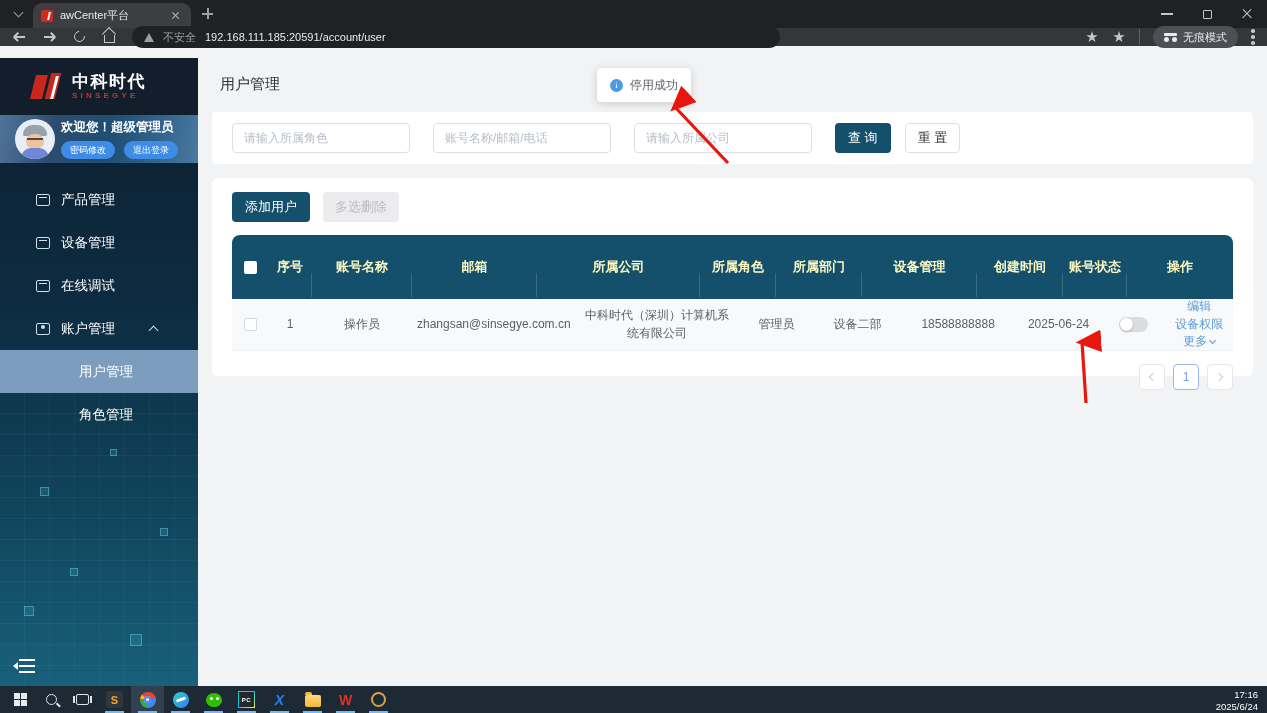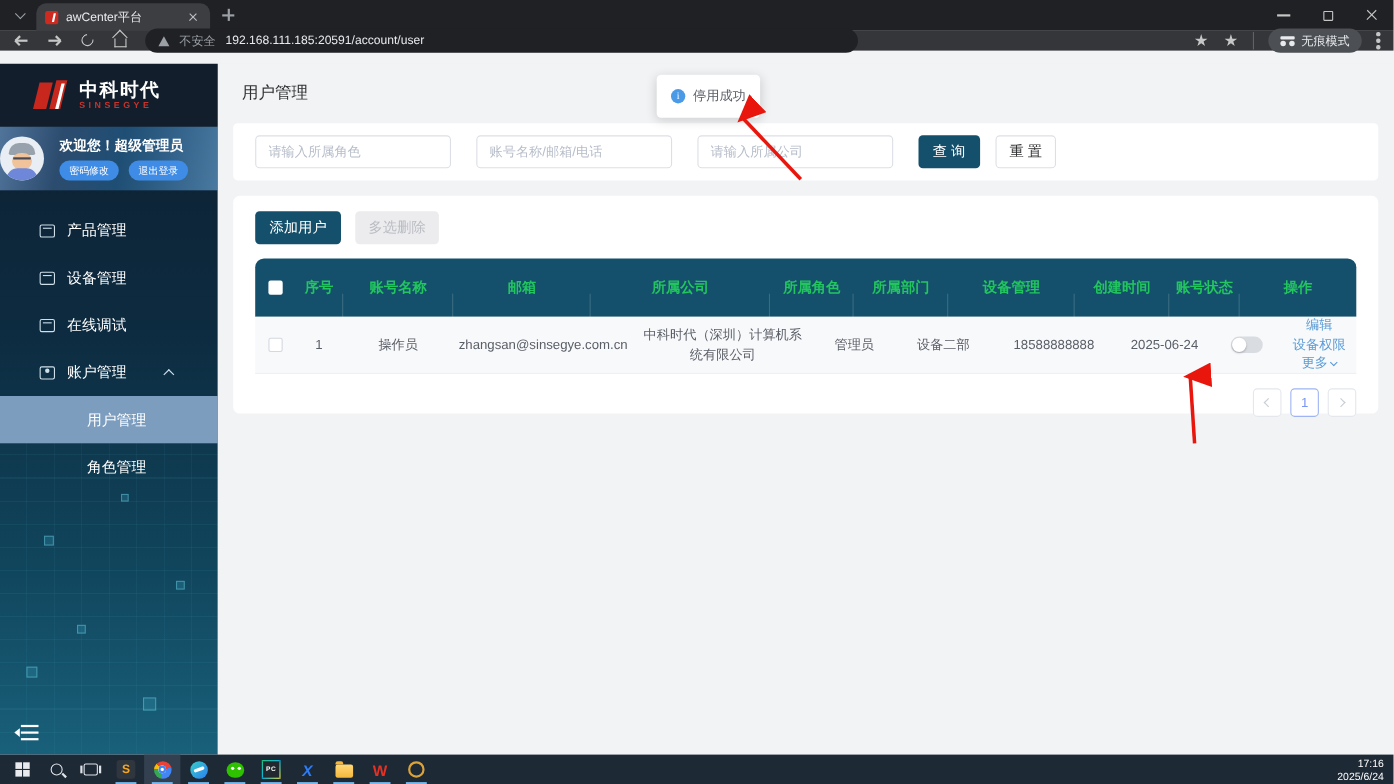--- a/index.html
+++ b/index.html
@@ -65,21 +65,21 @@
       repeating-linear-gradient(90deg,transparent 0 24px,rgba(110,220,240,.12) 24px 25px)}
   .chipsq{position:absolute;border:1px solid rgba(120,225,245,.4);background:rgba(60,160,190,.25)}
   .logo-row{height:57px;background:#121e2c;display:flex;align-items:center;gap:9px;padding-left:33px;position:relative}
   .logo-mark{width:30px;height:28px;flex:none;position:relative}
   .logo-mark i{position:absolute;background:#c8271e}
   .logo-mark .p1{left:0;top:2px;width:12px;height:24px;transform:skewX(-14deg)}
   .logo-mark .p2{left:15px;top:0;width:10px;height:26px;transform:skewX(-14deg)}
   .logo-mark .p3{left:20px;top:3px;width:3px;height:23px;background:#fff;transform:skewX(-14deg)}
   .brand{color:#fff;font-size:17px;font-weight:bold;letter-spacing:1.5px;line-height:1.1}
   .brand-en{color:#c8342b;font-size:8px;font-weight:bold;letter-spacing:3.2px}
-  .user-panel{height:58px;background:linear-gradient(100deg,#51749b 0%,#2c4c6e 28%,#1f4e74 55%,#35648c 80%,#4a7aa0 100%);display:flex;align-items:center;gap:14px;}
+  .user-panel{height:48px;background:linear-gradient(100deg,#51749b 0%,#2c4c6e 28%,#1f4e74 55%,#35648c 80%,#4a7aa0 100%);display:flex;align-items:center;gap:6px;padding-left:15px}
   .avatar{width:40px;height:40px;border-radius:50%;background:#e9eef4;flex:none;position:relative;overflow:hidden}
   .avatar .hat{position:absolute;left:8px;top:6px;width:24px;height:11px;background:#97a2ad;border-radius:12px 12px 2px 2px}
   .avatar .face{position:absolute;left:11px;top:15px;width:18px;height:15px;background:#f0c39b;border-radius:46%}
   .avatar .glasses{position:absolute;left:12px;top:19px;width:16px;height:4px;border-top:2px solid #4a4a55}
   .avatar .body{position:absolute;left:6px;top:29px;width:28px;height:12px;background:#6f87d8;border-radius:10px 10px 0 0}
   .welcome{color:#fff;font-size:12.5px;font-weight:bold;white-space:nowrap;margin-bottom:5px}
   .pills{display:flex;gap:9px}
   .pill{font-size:9px;color:#fff;background:#3e8ce6;border-radius:999px;padding:2.5px 9px;border:none;white-space:nowrap}
   .menu{padding-top:15px;position:relative}
   .menu-item{height:43px;display:flex;align-items:center;gap:11px;padding-left:36px;color:#fff;font-size:13.5px;cursor:pointer}
@@ -90,33 +90,33 @@
   .submenu-item{height:43px;display:flex;align-items:center;padding-left:79px;color:#fff;font-size:13.5px;cursor:pointer}
   .submenu-item.active{background:#7d9dbf}
   .collapse-btn{position:absolute;left:15px;bottom:11px;width:22px;height:18px}
   .collapse-btn .bar{position:absolute;left:4px;height:2px;width:16px;background:#fff}
   .collapse-btn .b1{top:2px}.collapse-btn .b2{top:8px}.collapse-btn .b3{top:14px}
   .collapse-btn .tri{position:absolute;left:-2px;top:5px;width:0;height:0;border-top:4px solid transparent;border-bottom:4px solid transparent;border-right:5px solid #fff}
 
   
   .content{flex:1;position:relative;background:#f1f3f5}
   .page-title{position:absolute;top:17px;left:22px;font-size:15px;color:#303133}
-  .toast{position:absolute;top:10px;left:399px;height:39px;background:#fff;border-radius:4px;box-shadow:0 2px 10px rgba(0,0,0,.16);display:flex;align-items:center;gap:7px;padding:0 13px;font-size:12px;color:#5a5e66;z-index:6}
+  .toast{position:absolute;top:10px;left:399px;height:34px;background:#fff;border-radius:4px;box-shadow:0 2px 10px rgba(0,0,0,.16);display:flex;align-items:center;gap:7px;padding:0 13px;font-size:12px;color:#5a5e66;z-index:6}
   .info-ic{width:13px;height:13px;border-radius:50%;background:#4b9ae8;position:relative;flex:none}
   .info-ic::after{content:'i';position:absolute;left:0;top:0;width:13px;height:13px;color:#fff;font-size:9px;line-height:13px;text-align:center;font-family:"Liberation Serif",serif}
   .filter-card{position:absolute;top:54px;left:14px;width:1041px;height:52px;background:#fff;border-radius:4px;display:flex;align-items:center;padding-left:20px}
   .f-input{width:178px;height:30px;border:1px solid #dcdfe6;border-radius:4px;font-size:12px;padding:0 11px;color:#333;outline:none;margin-right:23px;font-family:inherit}
   .f-input::placeholder{color:#b6bdc9}
   .btn{height:30px;border-radius:4px;font-size:13px;font-family:inherit;cursor:pointer;border:none}
   .btn-primary{background:#14506b;color:#fff;padding:0 13px}
   .btn-plain{background:#fff;color:#303133;border:1px solid #dcdfe6;padding:0 12px;margin-left:14px}
   .table-card{position:absolute;top:120px;left:14px;width:1041px;height:198px;background:#fff;border-radius:6px;padding:14px 20px 0 20px}
   .actions-row{display:flex}
   .btn-batch{background:#ececee;color:#b9bcc2;padding:0 12px;margin-left:13px;cursor:default}
-  .thead{display:flex;align-items:center;background:#14506b;color:#22c55e;height:53px;border-radius:8px 8px 0 0;font-size:13px;font-weight:bold;margin-top:13px}
+  .thead{display:flex;align-items:center;background:#14506b;color:#fef9c3;height:64px;border-radius:8px 8px 0 0;font-size:13px;font-weight:bold;margin-top:13px}
   .trow{display:flex;align-items:center;background:#f8f9fb;height:52px;font-size:12px;color:#5a5e66;border-bottom:1px solid #eef0f3}
   .cell{display:flex;align-items:center;justify-content:center;text-align:center;line-height:1.45;padding:0 5px;position:relative;flex-wrap:wrap}
   .thead .cell:not(.w-cb):not(:last-child)::after{content:'';position:absolute;right:0;top:15px;height:24px;width:1px;background:rgba(255,255,255,.16)}
   .w-cb{flex:0 0 36px}.w-idx{flex:0 0 44px}.w-acc{flex:0 0 100px}.w-mail{flex:0 0 125px}.w-comp{flex:0 0 163px}.w-role{flex:0 0 76px}.w-dept{flex:0 0 86px}.w-phone{flex:0 0 115px}.w-time{flex:0 0 86px}.w-status{flex:0 0 64px}.w-op{flex:1}
   .hdr-narrow{display:inline-block;width:30px}
   .cb-h{width:13px;height:13px;background:#fff;border-radius:2px;cursor:pointer}
   .cb-r{width:13px;height:13px;border:1px solid #d4d8df;background:#fff;border-radius:2px;cursor:pointer}
   .switch{width:29px;height:15px;border-radius:8px;background:#d9dce1;position:relative;cursor:pointer}
   .switch::after{content:'';position:absolute;left:1px;top:1px;width:13px;height:13px;border-radius:50%;background:#fff;box-shadow:0 1px 2px rgba(0,0,0,.25)}
   .ops{color:#5b9bd5;gap:0 6px}

